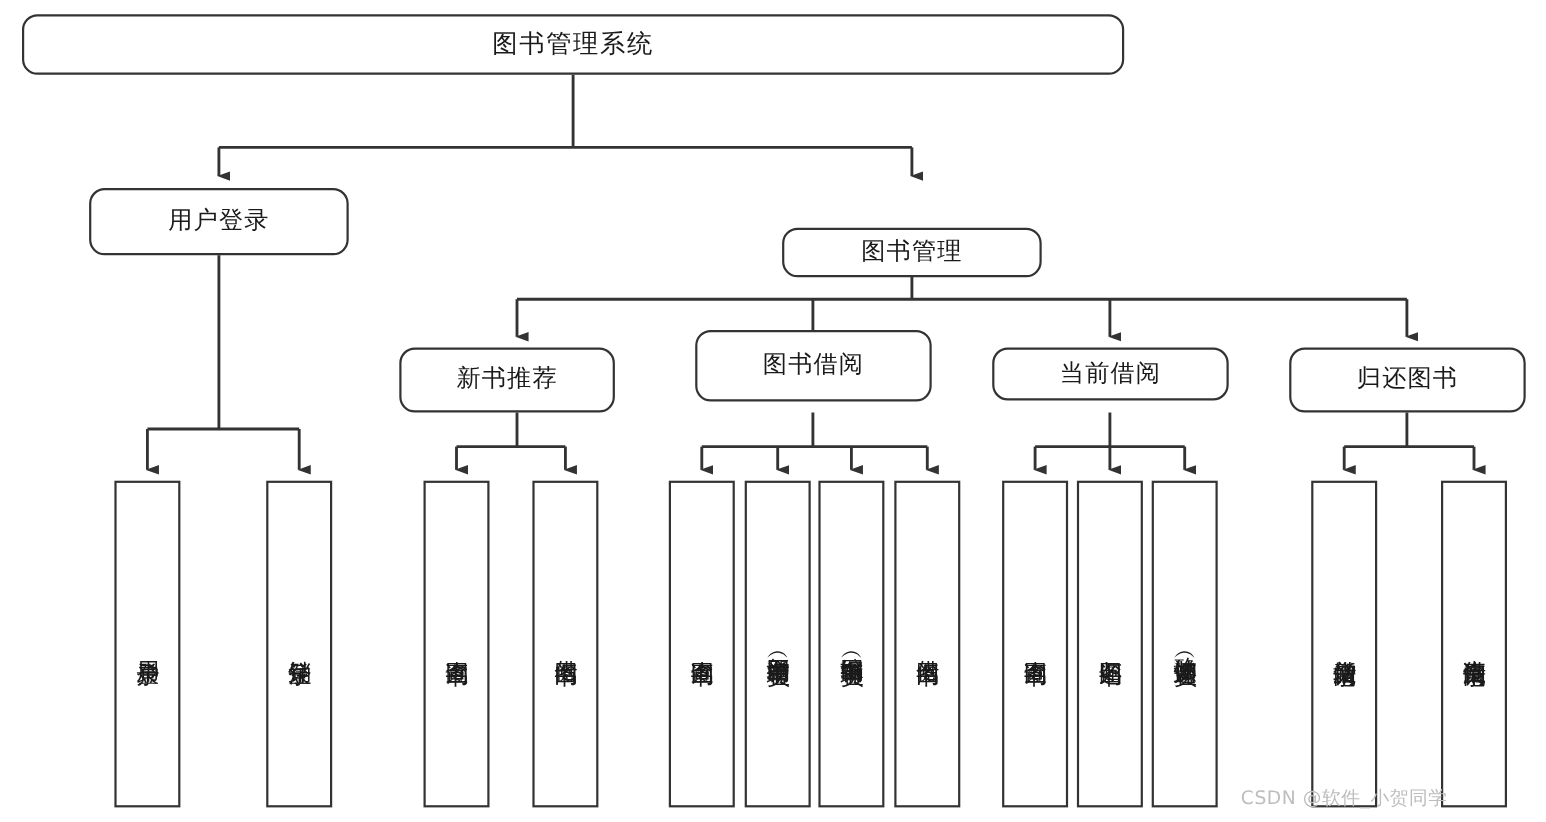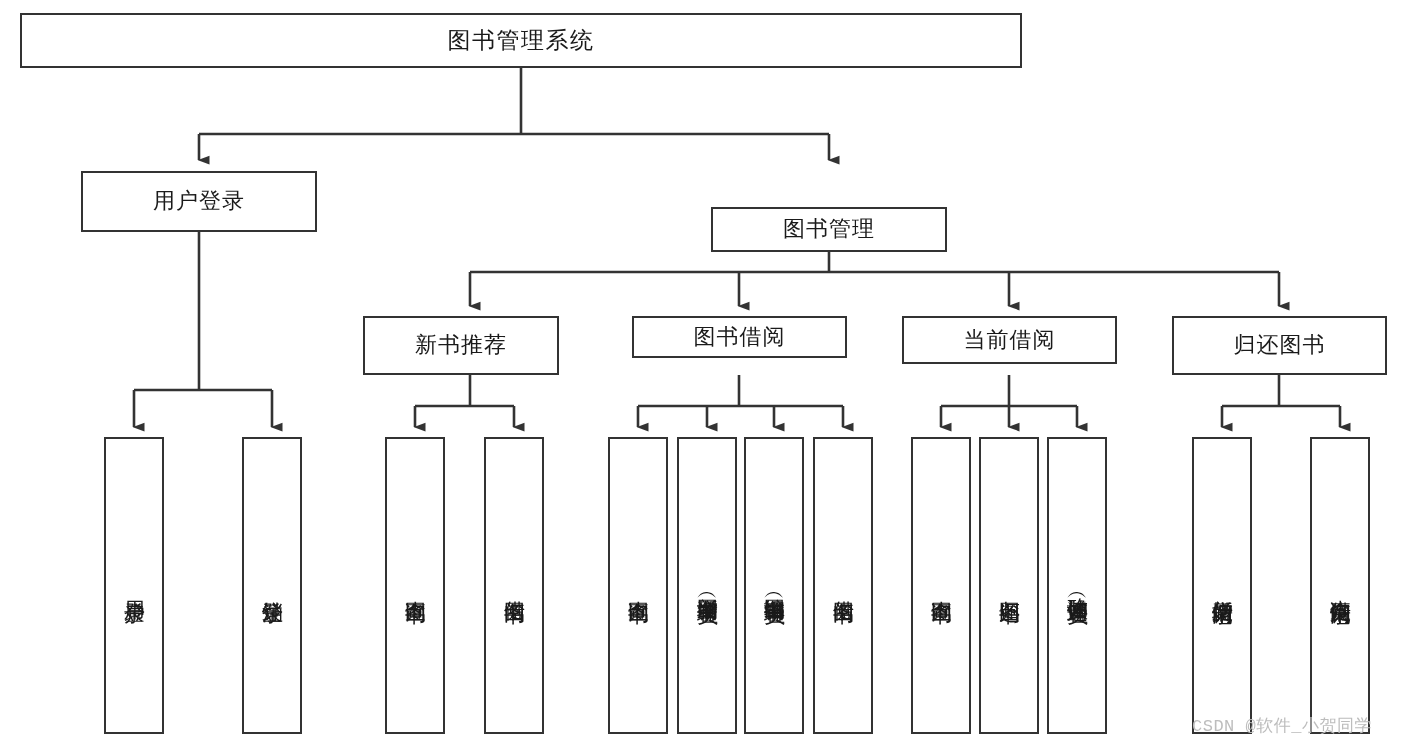--- a/index.html
+++ b/index.html
@@ -33,20 +33,21 @@
     background: #ffffff;
     display: flex;
     align-items: center;
     justify-content: center;
     color: #1a1a1a;
   }
   .node-h {
     font-size: 22px;
     letter-spacing: 1px;
     line-height: 1.2;
+    border-radius: 14px;
   }
   .node-title {
     font-size: 23px;
     letter-spacing: 1.5px;
   }
   .node-v {
     writing-mode: vertical-rl;
     text-orientation: upright;
     font-size: 21px;
     line-height: 1.38;
@@ -126,21 +127,21 @@
       <path d="M1340,406 L1340,427" marker-end="url(#arrow)"></path>
     </g>
   </svg>
 
   <div class="node node-h node-title" style="left:20px; top:13px; width:1002px; height:55px;">图书管理系统</div>
 
   <div class="node node-h" style="left:81px; top:171px; width:236px; height:61px;">用户登录</div>
   <div class="node node-h" style="left:711px; top:171px; width:236px; height:45px;margin-top:36px;">图书管理</div>
 
   <div class="node node-h" style="left:363px; top:316px; width:196px; height:59px;">新书推荐</div>
-  <div class="node node-h" style="left:632px; top:316px; width:215px; height:42px;">图书借阅</div>
+  <div class="node node-h" style="left:632px; top:300px; width:215px; height:65px;">图书借阅</div>
   <div class="node node-h" style="left:902px; top:316px; width:215px; height:48px;">当前借阅</div>
   <div class="node node-h" style="left:1172px; top:316px; width:215px; height:59px;">归还图书</div>
 
   <div class="node node-v" style="left:104px; top:437px; width:60px; height:297px;">
     <span class="vlabel">用户登录</span>
   </div>
   <div class="node node-v" style="left:242px; top:437px; width:60px; height:297px;">
     <span class="vlabel">注销登录</span>
   </div>
 
@@ -174,15 +175,15 @@
     <span class="vlabel">确认归还（管理员）</span>
   </div>
 
   <div class="node node-v" style="left:1192px; top:437px; width:60px; height:297px;">
     <span class="vlabel">新增借阅记录</span>
   </div>
   <div class="node node-v" style="left:1310px; top:437px; width:60px; height:297px;">
     <span class="vlabel">查询借阅记录</span>
   </div>
 
-  <div class="watermark" style="left:1192px; top:714px;font-family:Liberation Mono, monospace;">CSDN @软件_小贺同学</div>
+  <div class="watermark" style="left:1128px; top:714px;">CSDN @软件_小贺同学</div>
 
 </div>
 
 </body></html>

